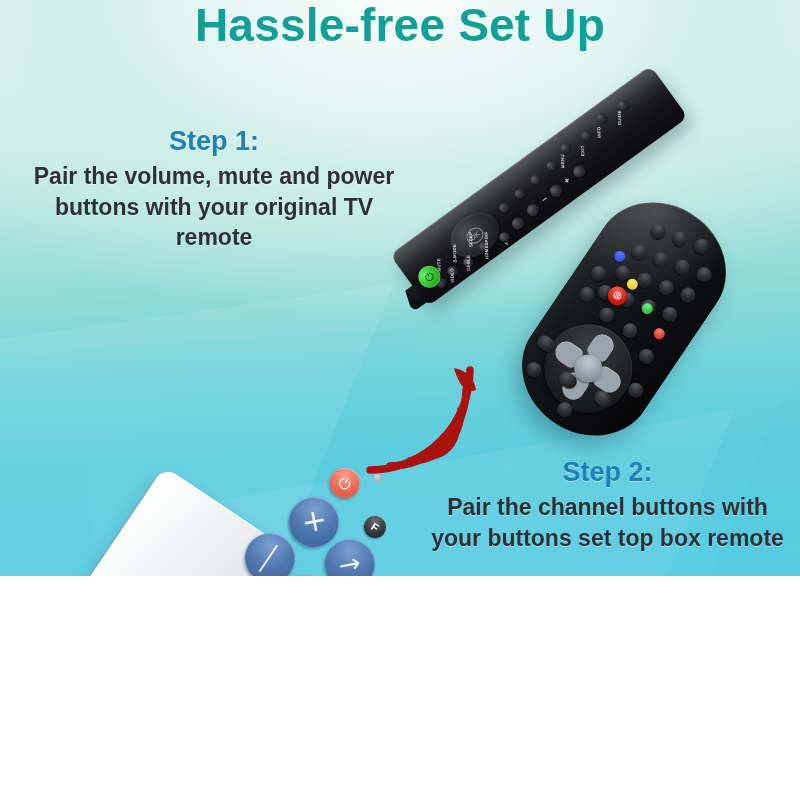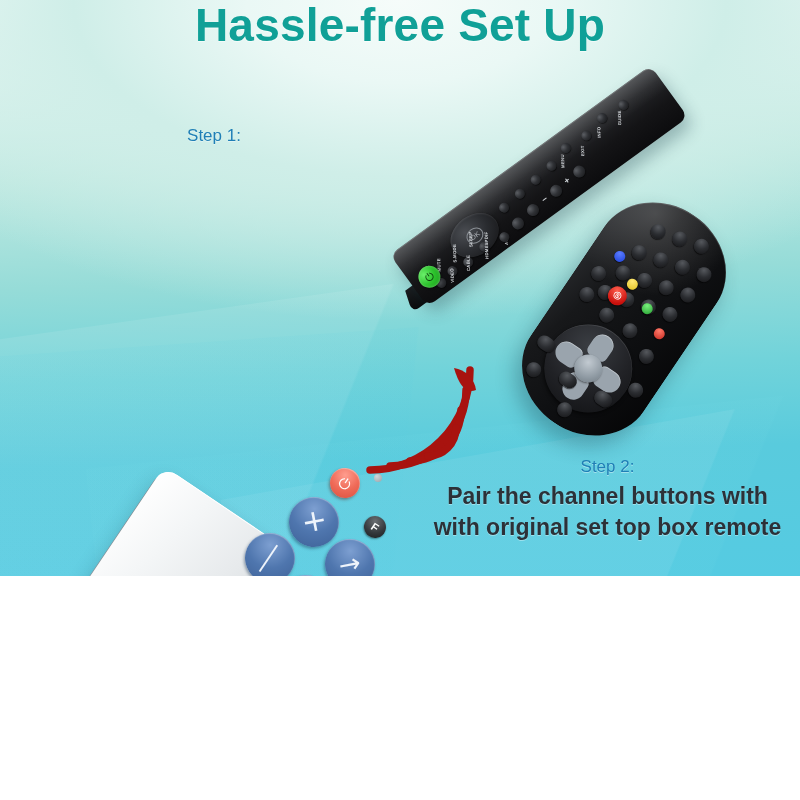--- a/index.html
+++ b/index.html
@@ -31,21 +31,21 @@
 
   
   .title{
     position:absolute;left:0;right:0;top:-2px;text-align:center;
     font-size:46px;font-weight:700;letter-spacing:.2px;
     color:#10a097;
     text-shadow:0 1px 0 rgba(255,255,255,.55);
   }
   .stepblock{position:absolute;text-align:center;}
   .step-label{
-    font-size:17px;font-weight:400;color:#1f7fb6;margin-bottom:4px;
+    font-size:27px;font-weight:700;color:#1f7fb6;margin-bottom:4px;
     text-shadow:0 1px 0 rgba(255,255,255,.4);
   }
   .step-body{
     font-size:23px;font-weight:600;line-height:1.33;color:#2c3138;
     text-shadow:0 1px 0 rgba(255,255,255,.35);
   }
   #step1{left:14px;top:126px;width:400px;}
   #step2{right:10px;top:457px;width:365px;}
 
   
@@ -224,25 +224,26 @@
 
   <div class="band b1"></div>
   <div class="band b2"></div>
   <div class="band b3"></div>
   <div class="band b4"></div>
 
   <div class="title">Hassle-free Set Up</div>
 
   <div class="stepblock" id="step1">
     <div class="step-label">Step 1:</div>
+    <div class="step-body">Pair the volume, mute and power buttons with your original TV remote</div>
   </div>
 
   <div class="stepblock" id="step2">
     <div class="step-label">Step 2:</div>
-    <div class="step-body">Pair the channel buttons with with original set top box remote</div>
+    <div class="step-body">Pair the channel buttons with your buttons set top box remote</div>
   </div>
 
   <svg id="ir" viewBox="0 0 120 118">
     <g fill="none" stroke="#a8130f" stroke-width="7.5" stroke-linecap="round">
       <path d="M8 108 A 100 100 0 0 0 108 8"></path>
       <path d="M28 104 A 76 76 0 0 0 104 28"></path>
       <path d="M48 99 A 51 51 0 0 0 99 48"></path>
       <path d="M66 94 A 28 28 0 0 0 94 66"></path>
     </g>
     <path d="M92 6 A 26 26 0 0 1 114 28 Q 100 34 92 6 Z" fill="#a8130f"></path>

